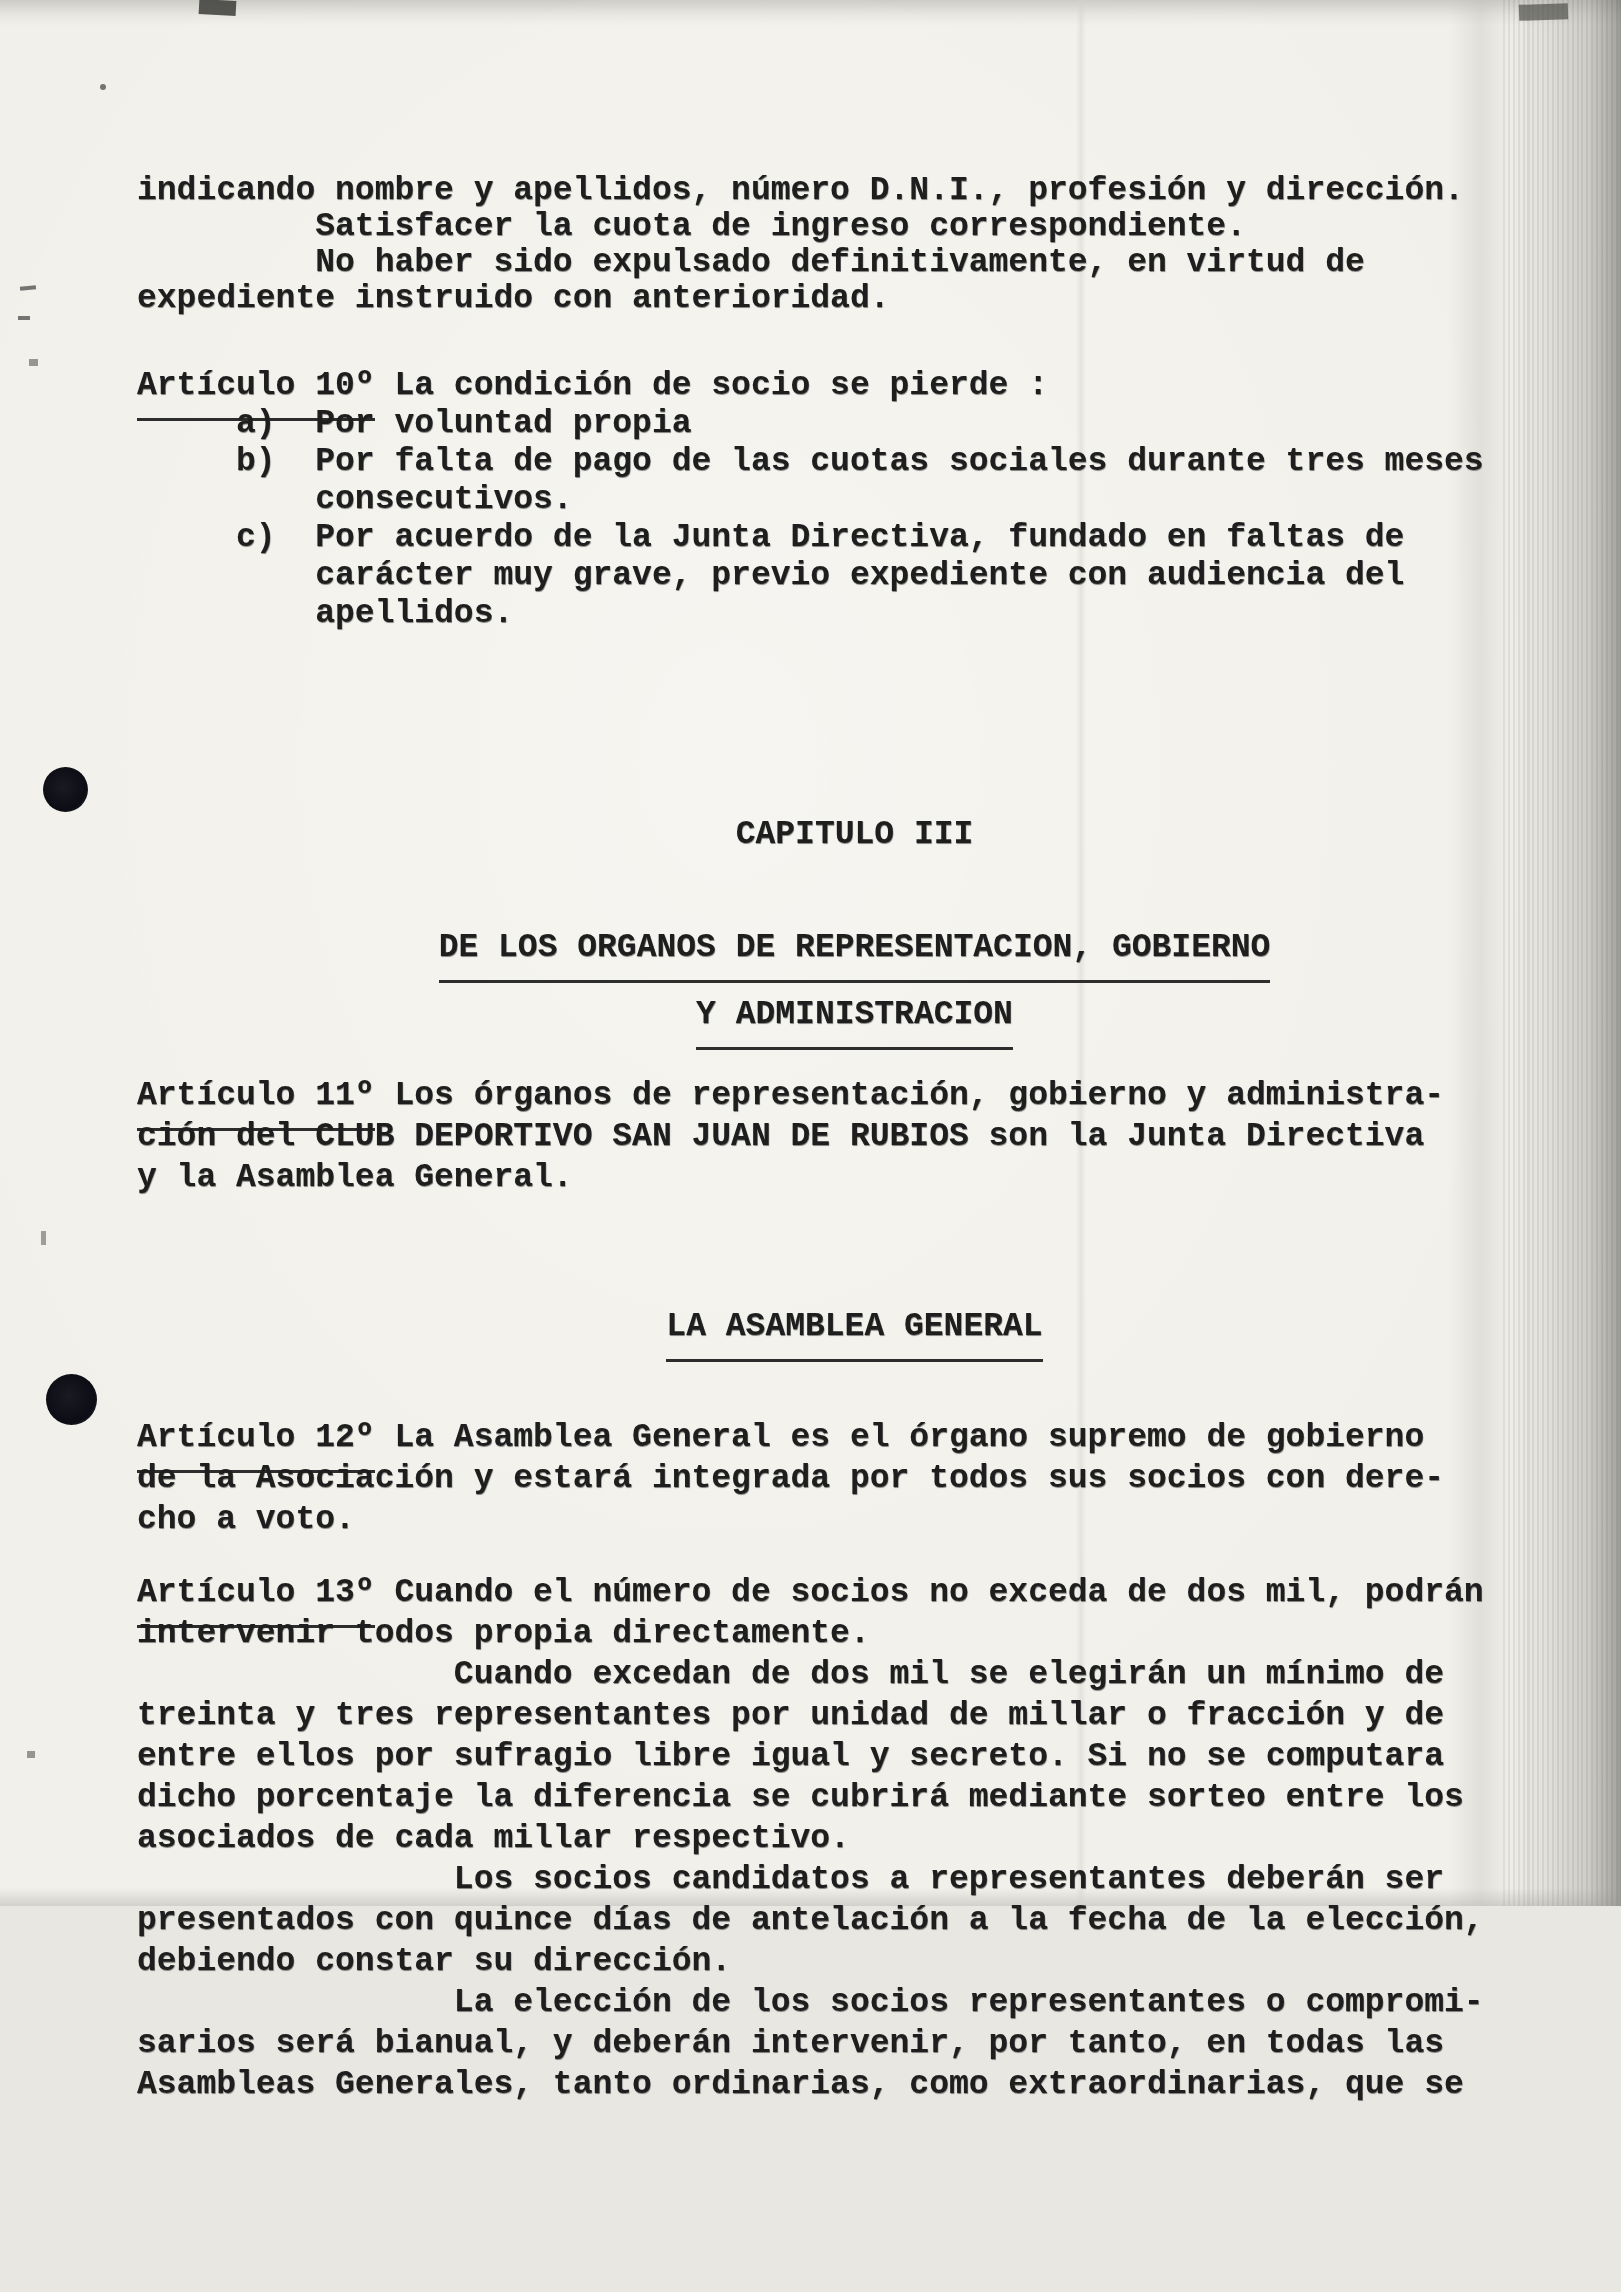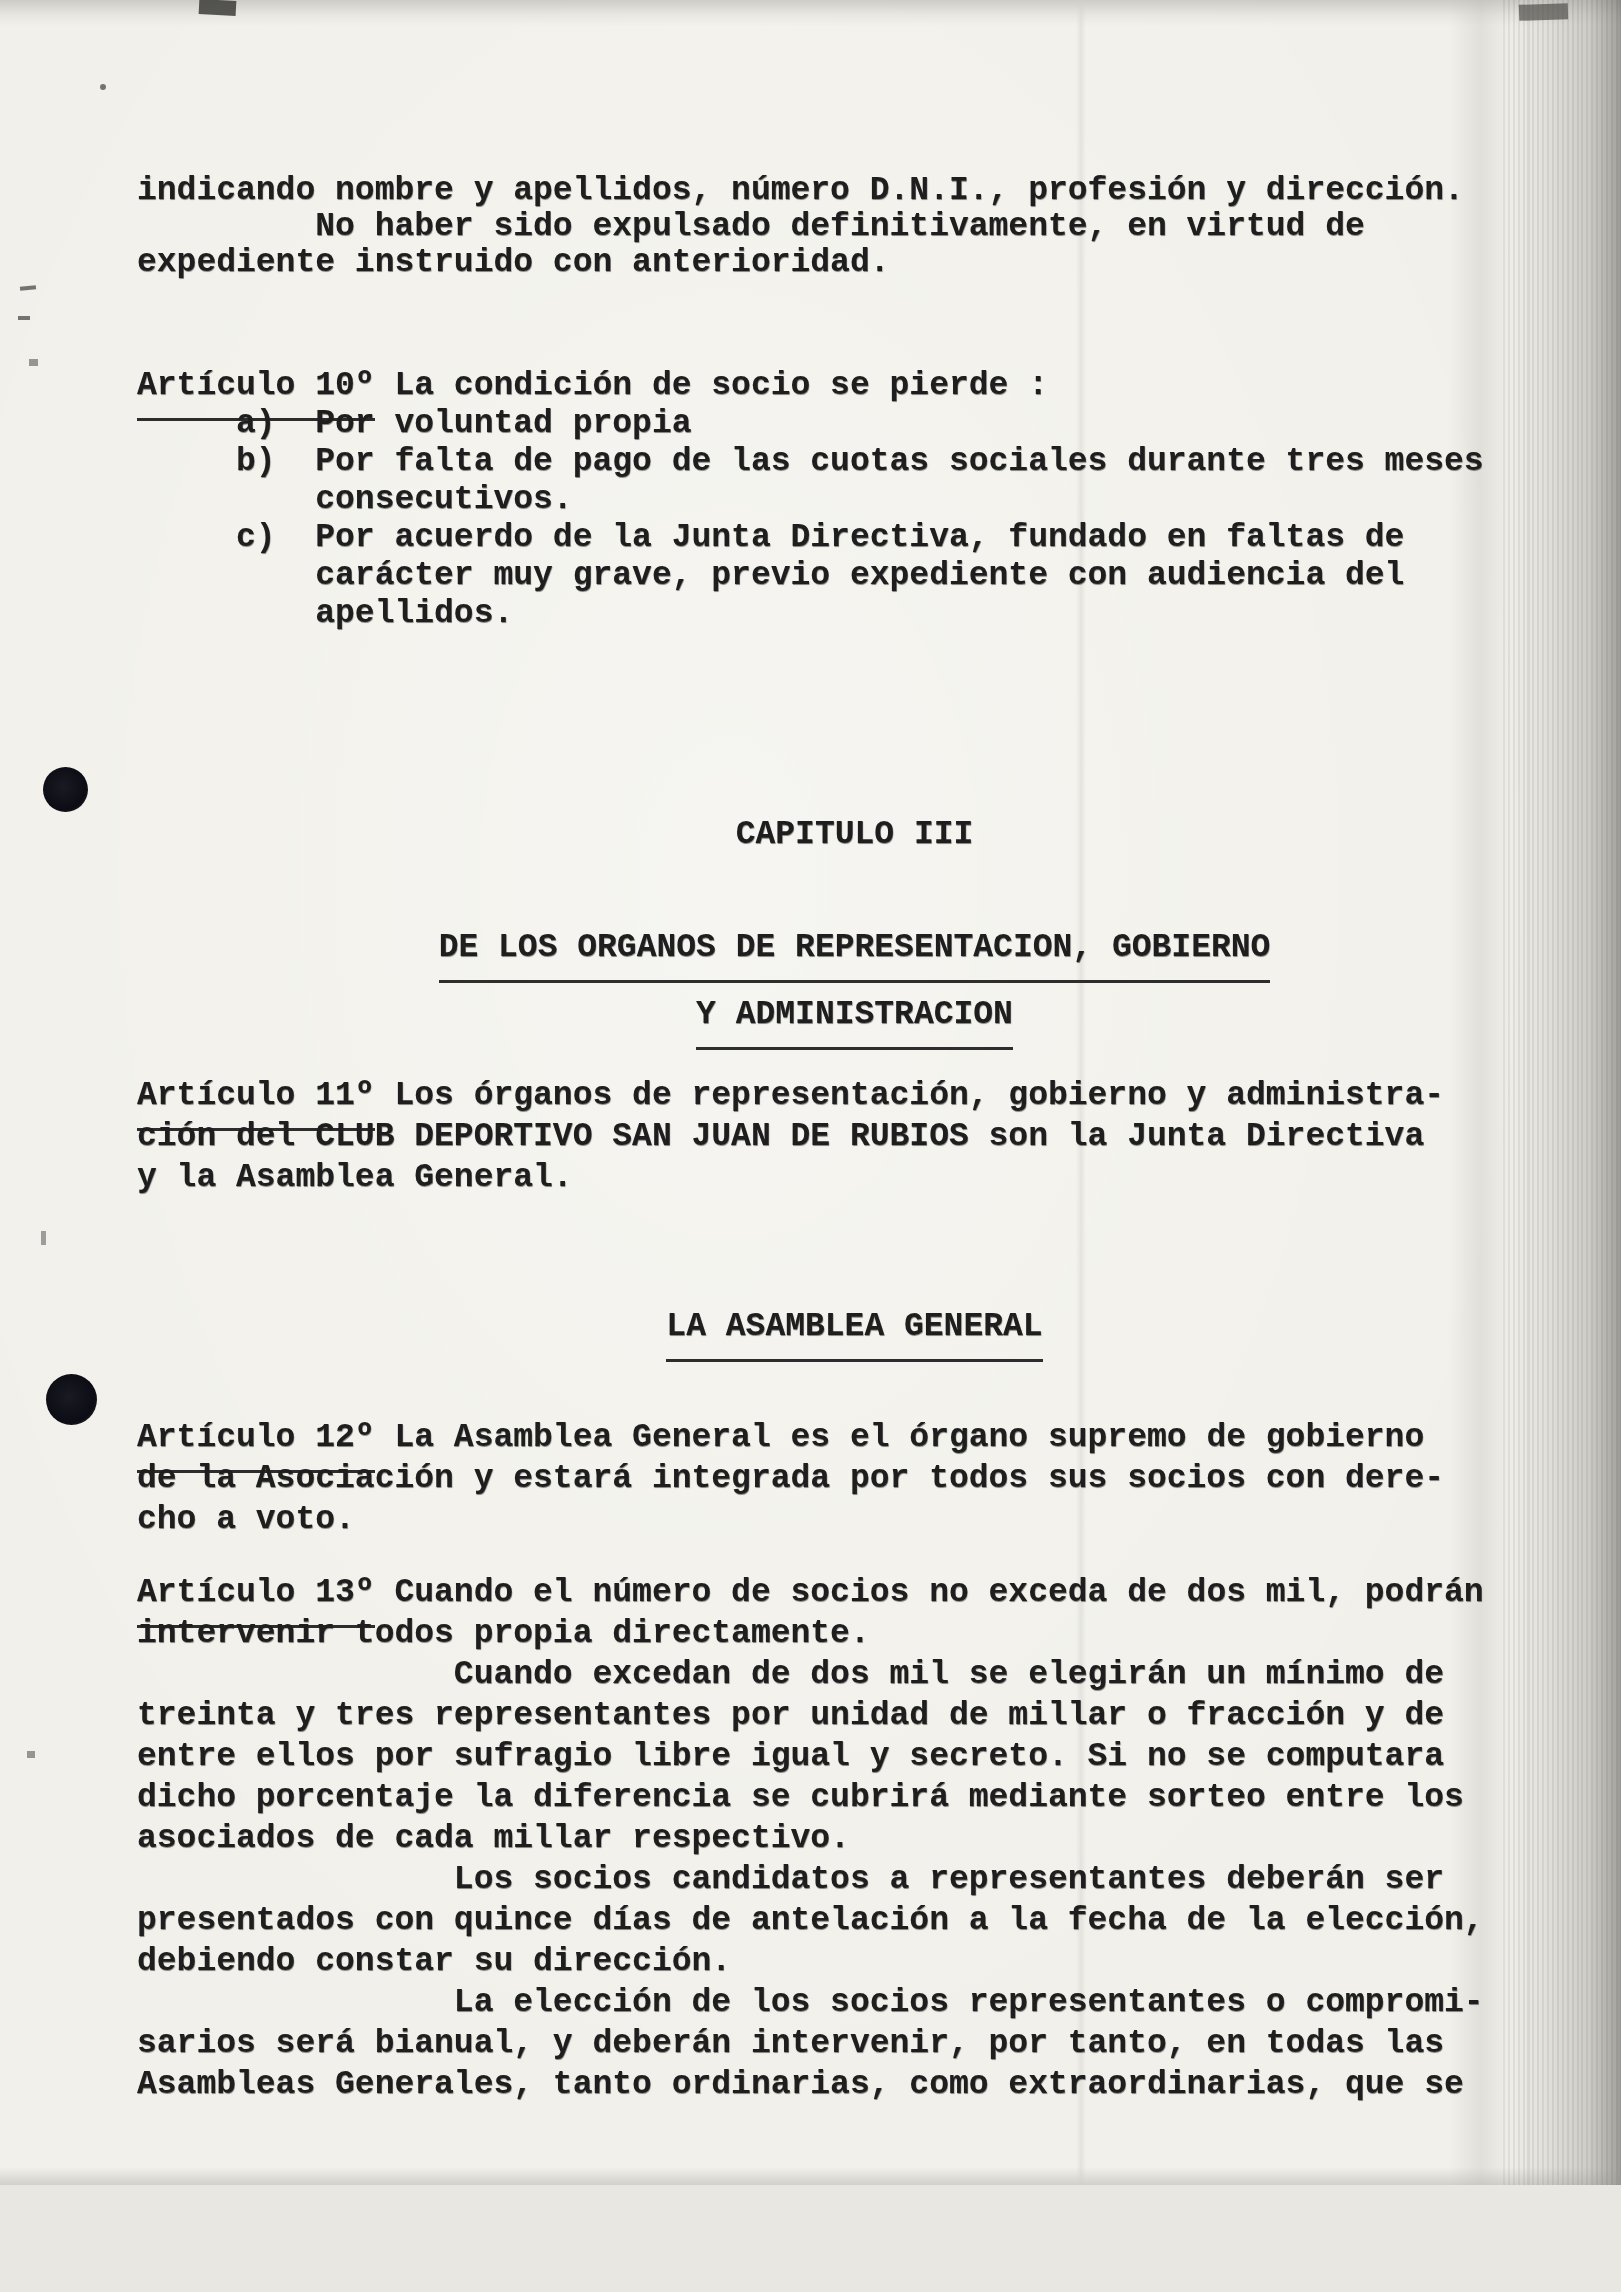--- a/index.html
+++ b/index.html
@@ -4,21 +4,21 @@
 <style>
   html, body { margin: 0; padding: 0; }
   body {
     width: 1621px; height: 2293px;
     background: #e8e7e2;
     font-family: "Liberation Mono", "DejaVu Sans Mono", monospace;
     overflow: hidden;
   }
   .page {
     position: absolute; left: 0; top: 0;
-    width: 1621px; height: 2185px;
+    width: 1621px; height: 1906px;
     background:
       radial-gradient(ellipse at 45% 40%, rgba(255,255,255,0.35), rgba(255,255,255,0) 70%),
       #f1f0ea;
     color: #1e1e1e;
   }
   
   .edge-top {
     position: absolute; left: 0; top: 0; width: 100%; height: 25.5px;
     background: linear-gradient(180deg, rgba(150,149,144,0.40), rgba(150,149,144,0.12) 55%, rgba(150,149,144,0));
   }
@@ -107,20 +107,21 @@
   <div class="mark m-dash1"></div>
   <div class="mark m-dash2"></div>
   <div class="mark m-tick1"></div>
   <div class="mark m-bar"></div>
   <div class="mark m-tick2"></div>
   <div class="mark m-smudge-tl"></div>
   <div class="mark m-smudge-tr"></div>
 
   <div class="block lh37" style="top:173px">
     <div class="line">indicando nombre y apellidos, número D.N.I., profesión y dirección.</div>
+    <div class="line">         Satisfacer la cuota de ingreso correspondiente.</div>
     <div class="line">         No haber sido expulsado definitivamente, en virtud de</div>
     <div class="line">expediente instruido con anterioridad.</div>
   </div>
 
   <div class="block lh39" style="top:367px">
     <div class="line"><span class="u">Artículo 10º</span><span> La condición de socio se pierde :</span></div>
     <div class="line">     a)  Por voluntad propia</div>
     <div class="line">     b)  Por falta de pago de las cuotas sociales durante tres meses</div>
     <div class="line">         consecutivos.</div>
     <div class="line">     c)  Por acuerdo de la Junta Directiva, fundado en faltas de</div>

